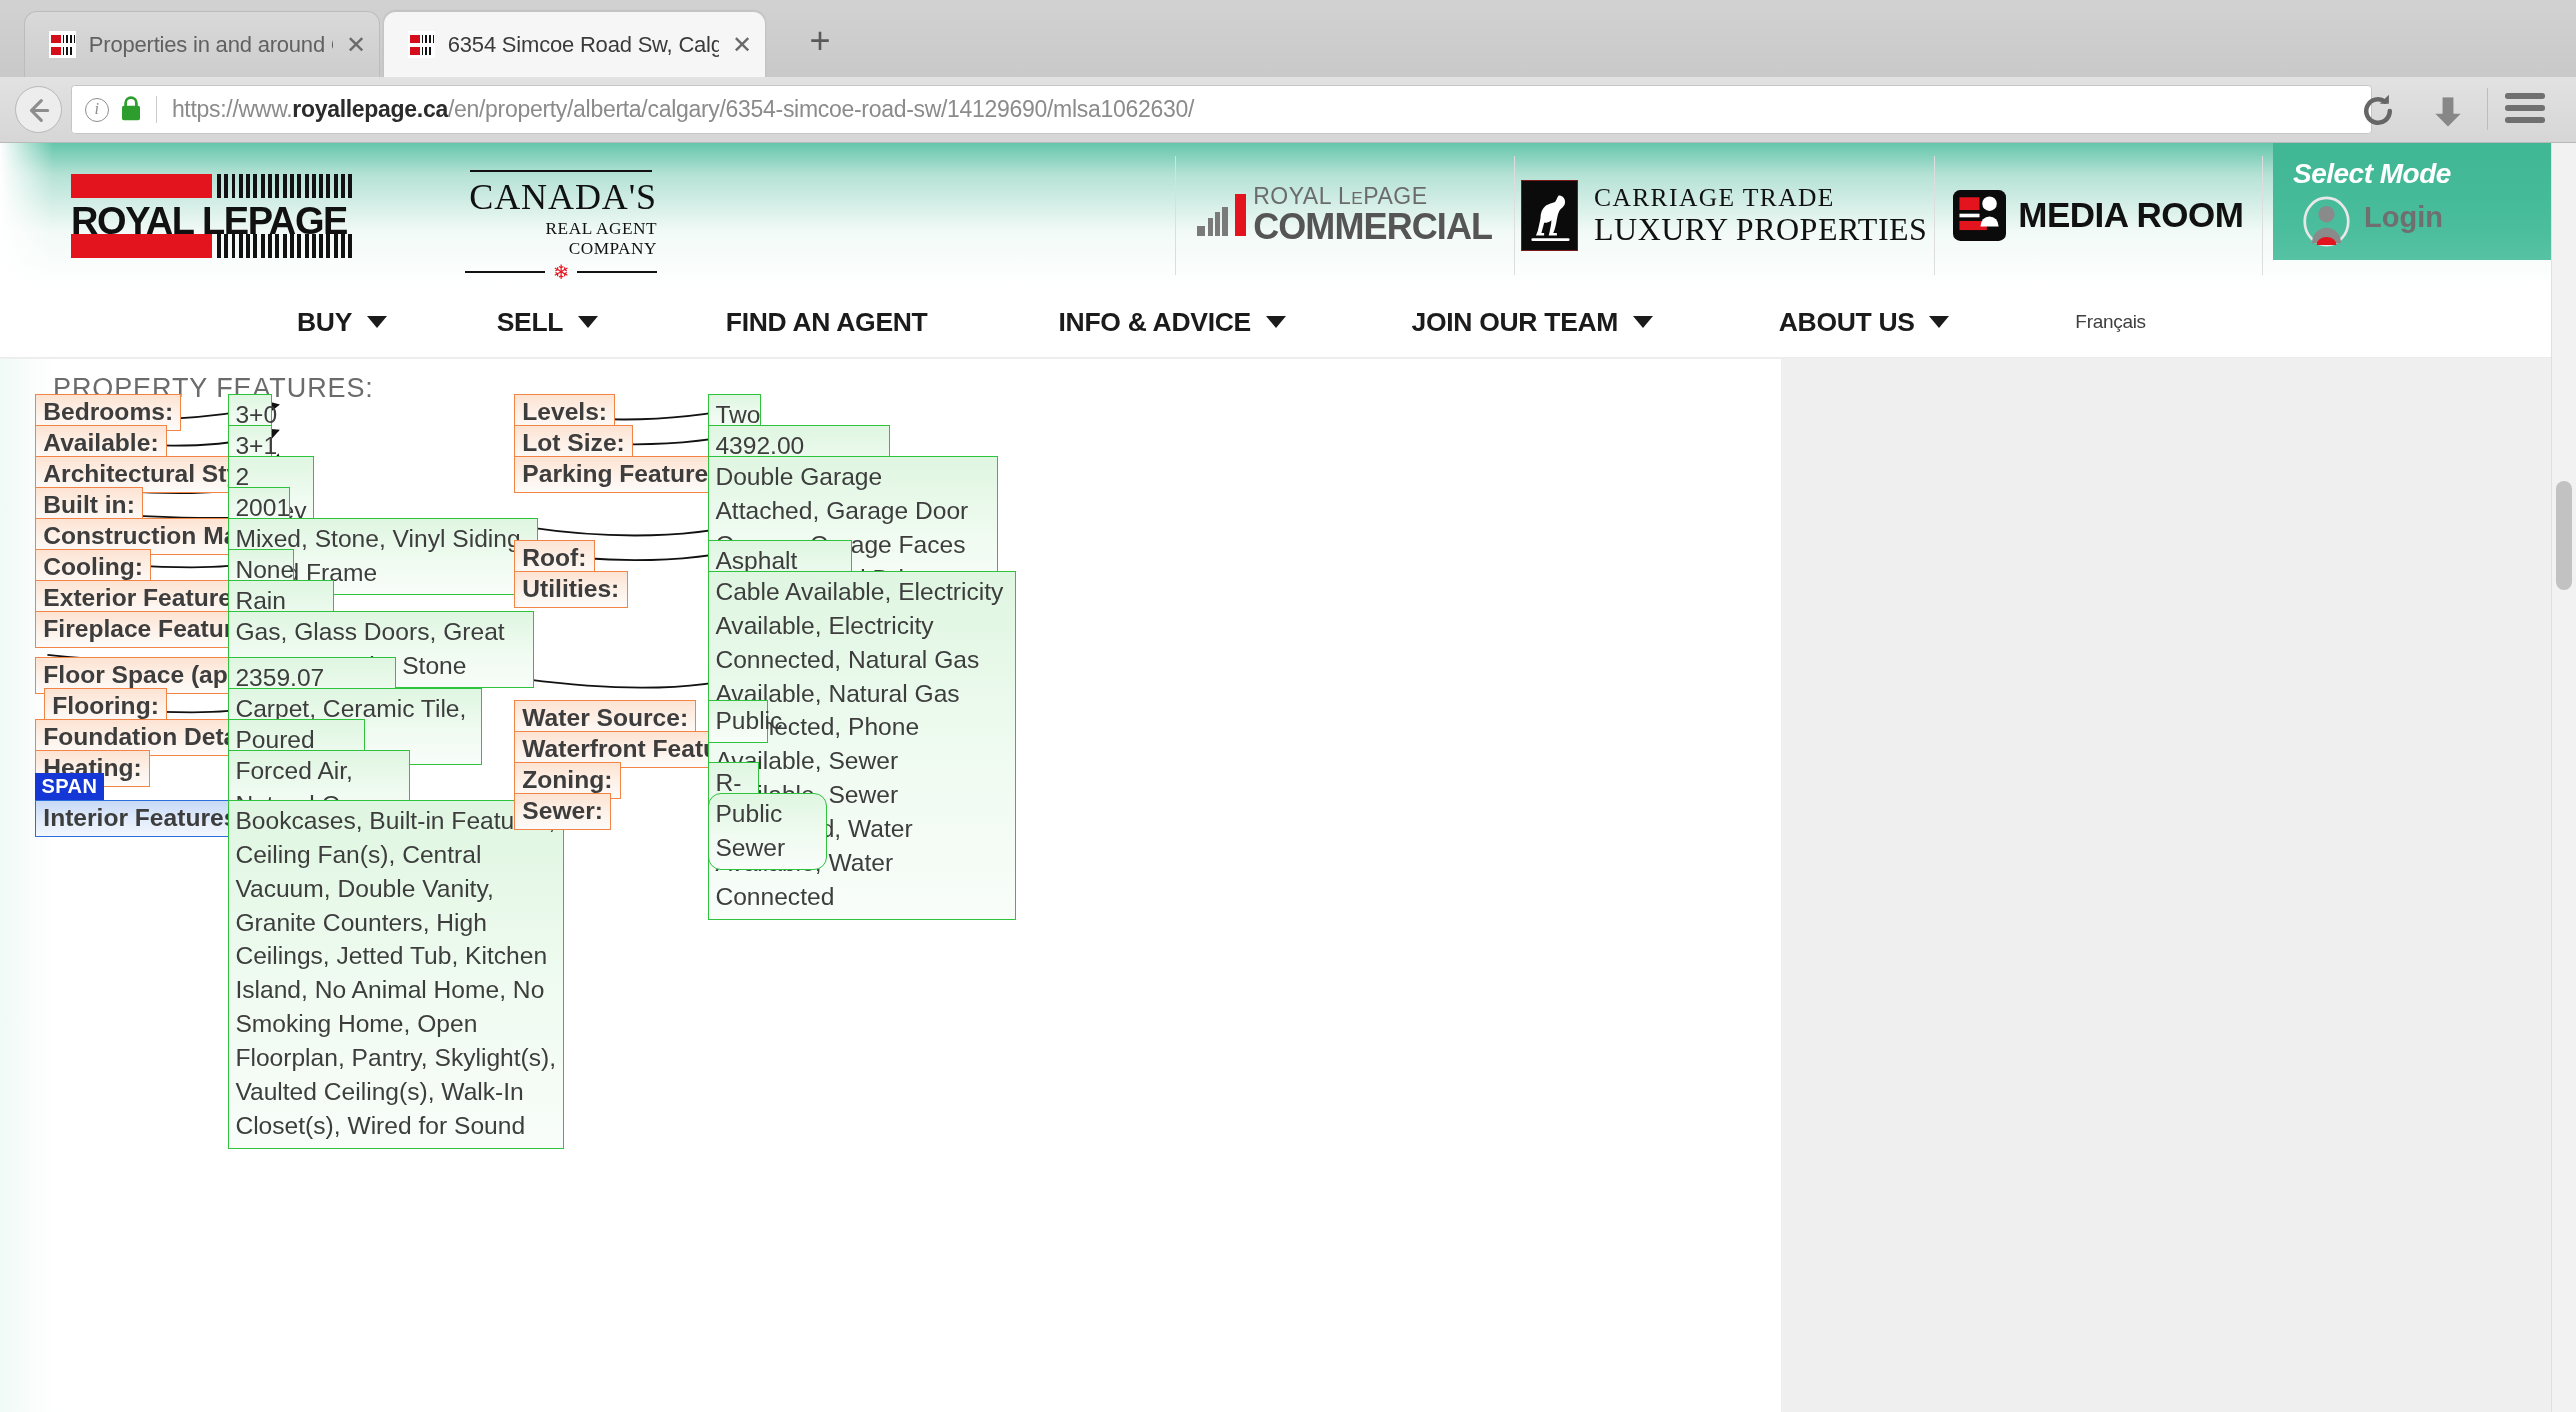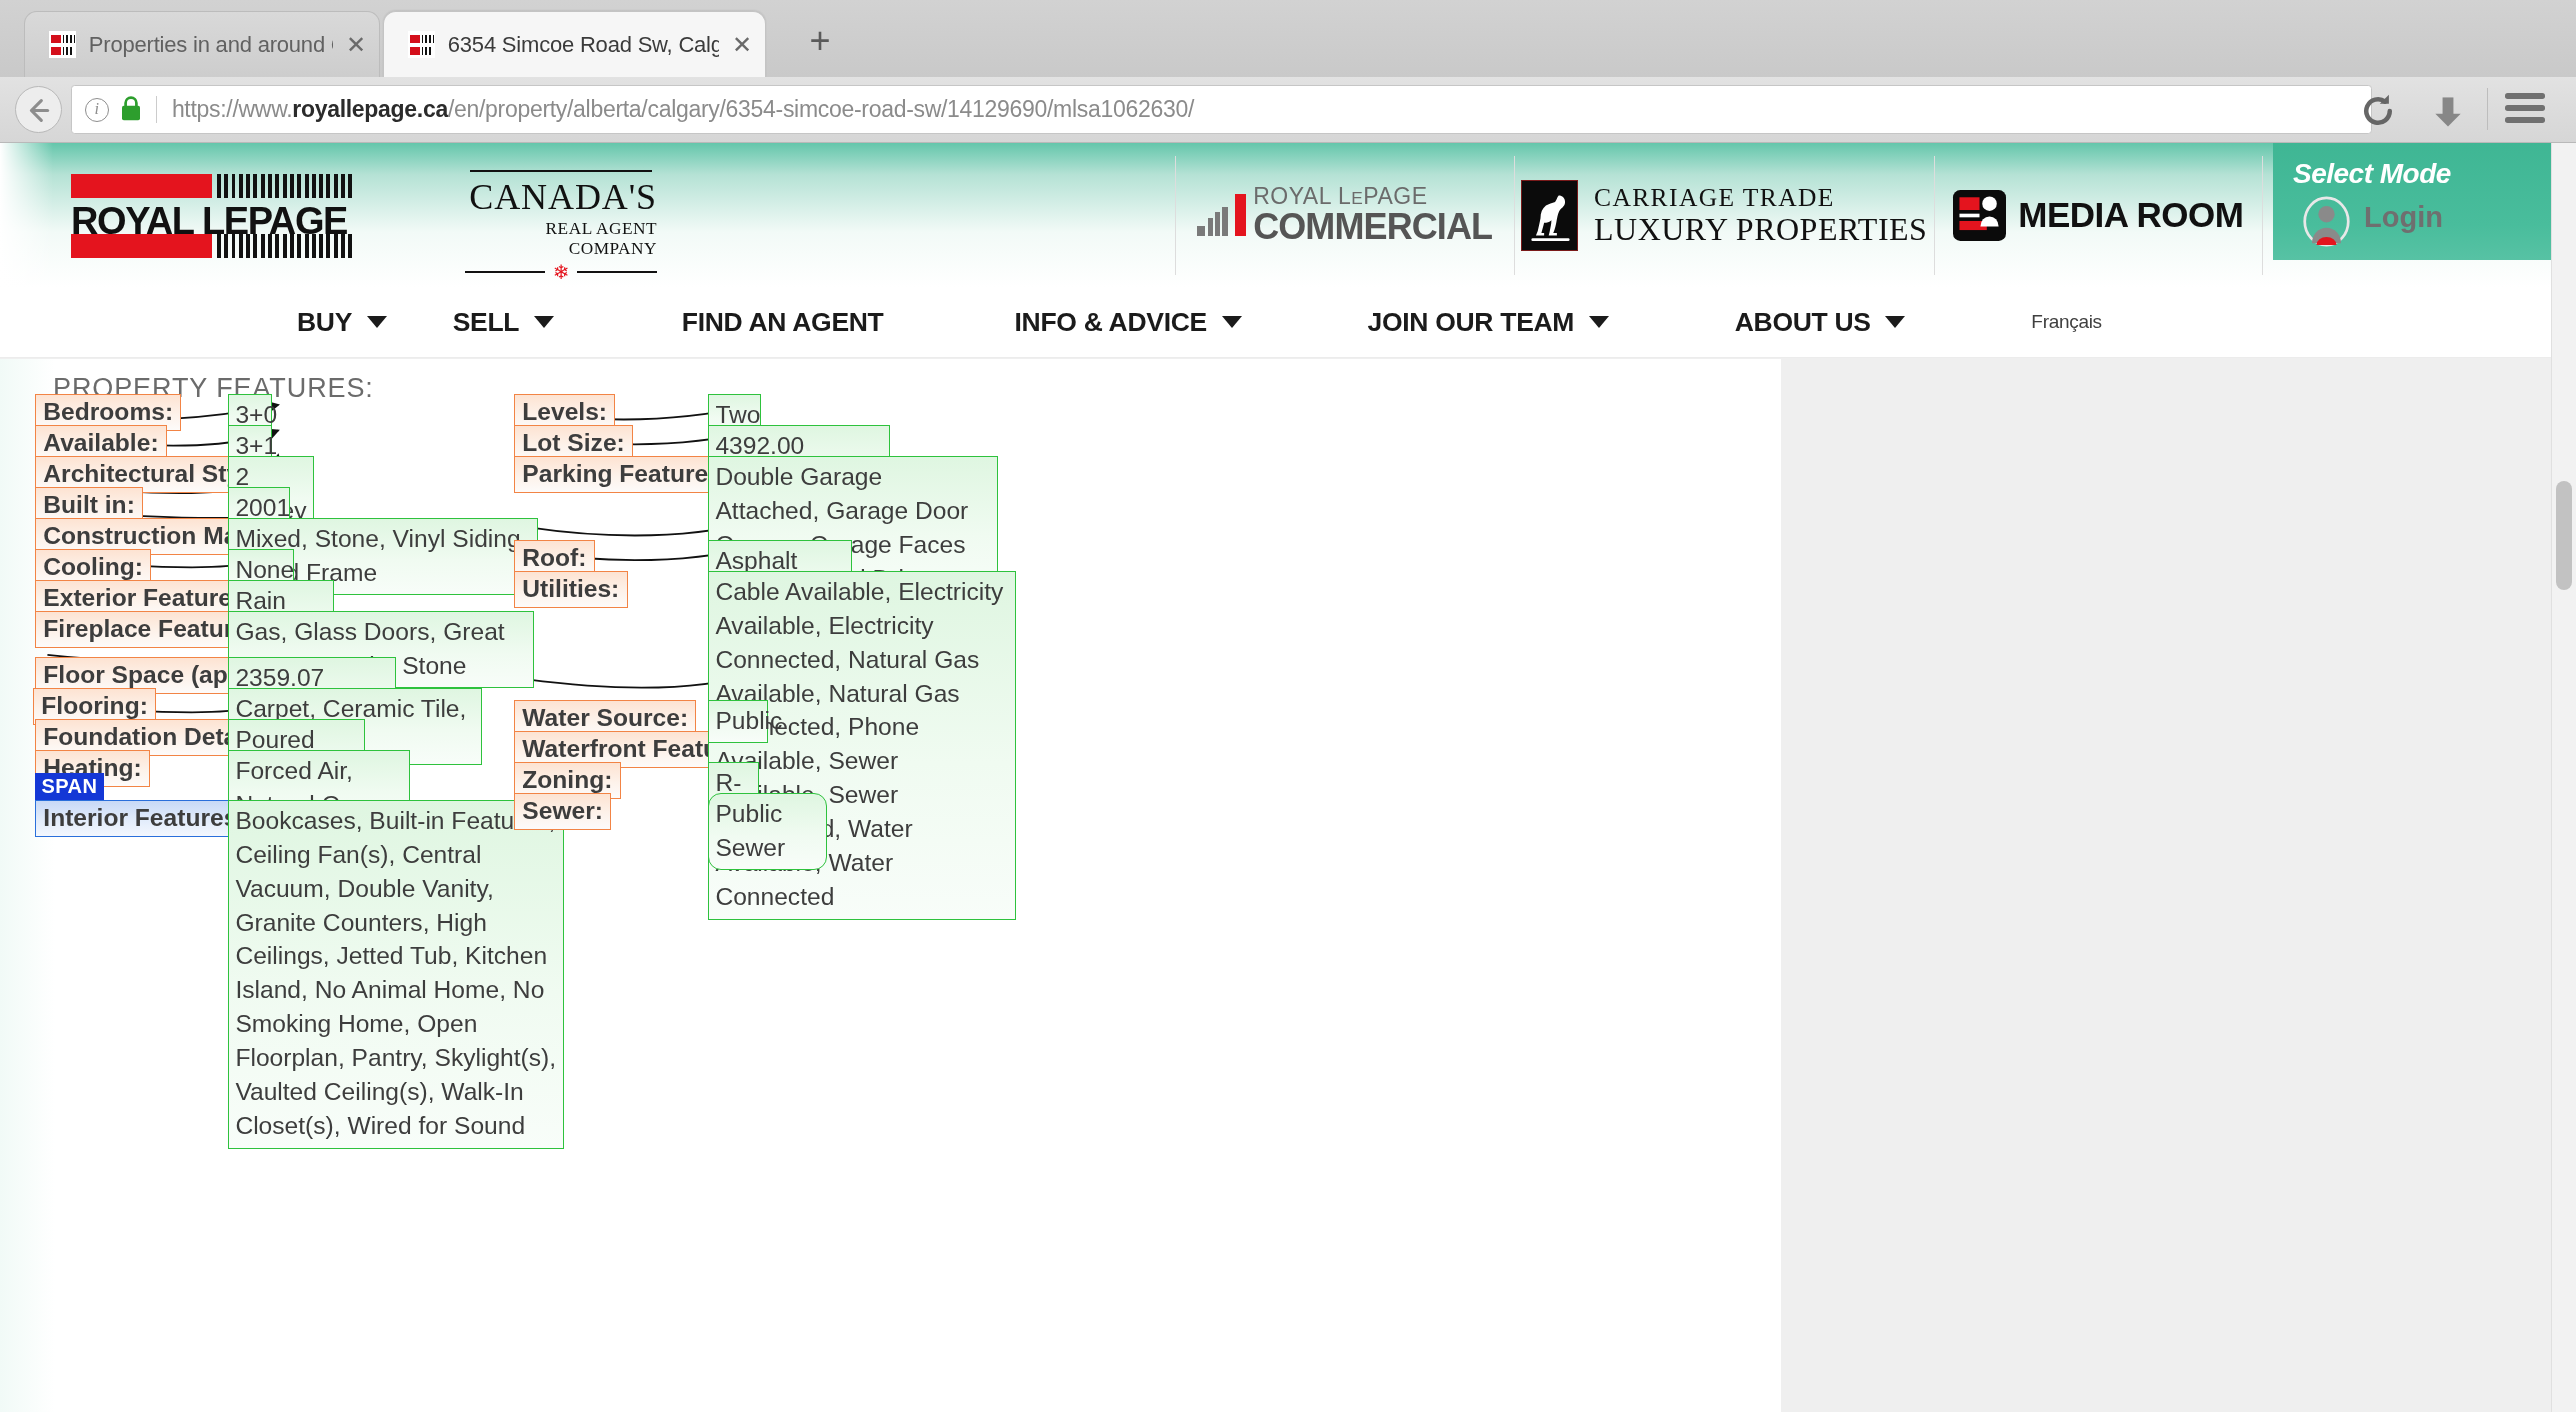--- a/index.html
+++ b/index.html
@@ -463,21 +463,21 @@
         </div>
         <div class="sm-login">Login</div>
       </div>
     </div>
 
     <div class="navmenu">
       <div class="navitem" style="margin-left:297px;">
         <span>BUY</span>
         <span class="chev"></span>
       </div>
-      <div class="navitem" style="margin-left:66px;text-align:right;">
+      <div class="navitem" style="margin-left:110px;text-align:right;">
         <span>SELL</span>
         <span class="chev"></span>
       </div>
       <div class="navitem" style="margin-left:128px;">
         <span>FIND AN AGENT</span>
       </div>
       <div class="navitem" style="margin-left:131px;">
         <span>INFO &amp; ADVICE</span>
         <span class="chev"></span>
       </div>
@@ -533,21 +533,21 @@
 
       <div class="lbl" style="left:35px;  top:35px;">Bedrooms:</div>
       <div class="lbl" style="left:35px;  top:66px;">Available:</div>
       <div class="lbl" style="left:35px;  top:97px;">Architectural Style:</div>
       <div class="lbl" style="left:35px;  top:128px;">Built in:</div>
       <div class="lbl" style="left:35px;  top:159px;">Construction Materials:</div>
       <div class="lbl" style="left:35px;  top:190px;">Cooling:</div>
       <div class="lbl" style="left:35px;  top:221px;">Exterior Features:</div>
       <div class="lbl" style="left:35px;  top:252px;">Fireplace Features:</div>
       <div class="lbl" style="left:35px;  top:298px;">Floor Space (approx):</div>
-      <div class="lbl" style="left:33px;  top:329px;">Flooring:</div>
+      <div class="lbl" style="left:44px;  top:329px;">Flooring:</div>
       <div class="lbl" style="left:35px;  top:360px;">Foundation Details:</div>
       <div class="lbl" style="left:35px;  top:391px;">Heating:</div>
       <div class="lbl selected" style="left:35px; top:441px;">Interior Features:</div>
       <div class="span-badge" style="left:35px; top:414px;">SPAN</div>
 
       <div class="val" style="left:228px; top:35px;  width:44px;">3+0</div>
       <div class="val" style="left:228px; top:66px;  width:44px;">3+1</div>
       <div class="val" style="left:228px; top:97px; width:86px;">2 Storey</div>
       <div class="val" style="left:228px; top:128px; width:62px;">2001</div>
       <div class="val" style="left:228px; top:159px; width:310px;">Mixed, Stone, Vinyl Siding, Wood Frame</div>

